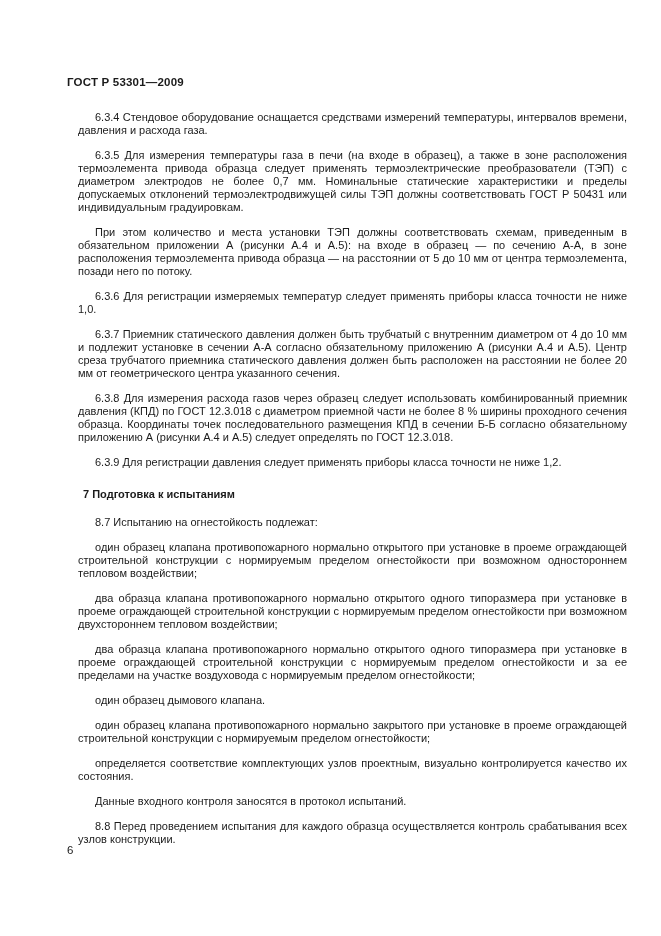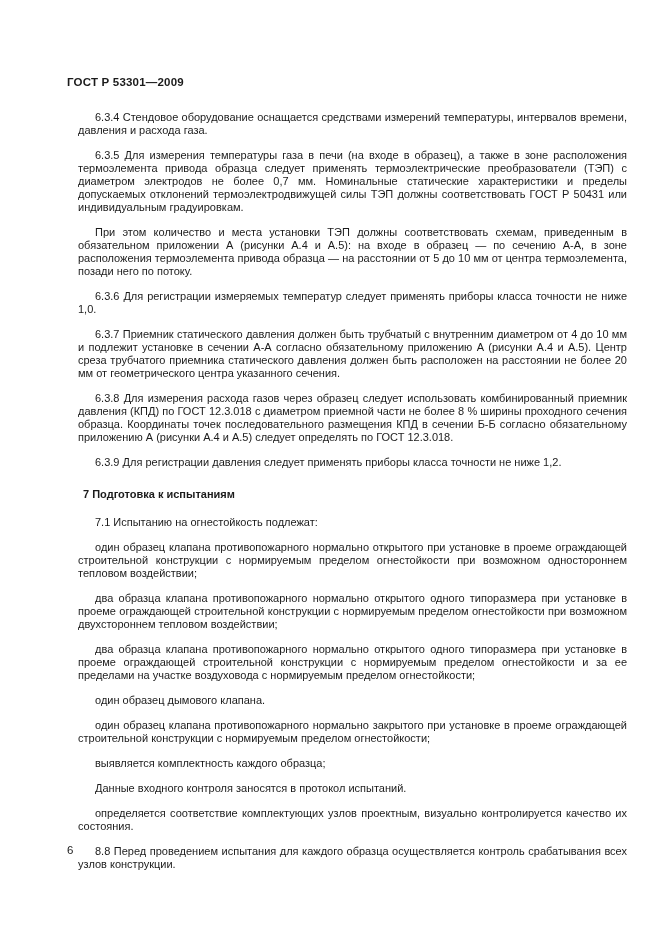--- a/index.html
+++ b/index.html
@@ -64,27 +64,26 @@
     <p class="para">6.3.4 Стендовое оборудование оснащается средствами измерений температуры, интервалов времени, давления и расхода газа.</p>
     <p class="para">6.3.5 Для измерения температуры газа в печи (на входе в образец), а также в зоне расположения термоэлемента привода образца следует применять термоэлектрические преобразователи (ТЭП) с диаметром электродов не более 0,7 мм. Номинальные статические характеристики и пределы допускаемых отклонений термоэлектродвижущей силы ТЭП должны соответствовать ГОСТ Р 50431 или индивидуальным градуировкам.</p>
     <p class="para">При этом количество и места установки ТЭП должны соответствовать схемам, приведенным в обязательном приложении А (рисунки А.4 и А.5): на входе в образец — по сечению А-А, в зоне расположения термоэлемента привода образца — на расстоянии от 5 до 10 мм от центра термоэлемента, позади него по потоку.</p>
     <p class="para">6.3.6 Для регистрации измеряемых температур следует применять приборы класса точности не ниже 1,0.</p>
     <p class="para">6.3.7 Приемник статического давления должен быть трубчатый с внутренним диаметром от 4 до 10 мм и подлежит установке в сечении А-А согласно обязательному приложению А (рисунки А.4 и А.5). Центр среза трубчатого приемника статического давления должен быть расположен на расстоянии не более 20 мм от геометрического центра указанного сечения.</p>
     <p class="para">6.3.8 Для измерения расхода газов через образец следует использовать комбинированный приемник давления (КПД) по ГОСТ 12.3.018 с диаметром приемной части не более 8 % ширины проходного сечения образца. Координаты точек последовательного размещения КПД в сечении Б-Б согласно обязательному приложению А (рисунки А.4 и А.5) следует определять по ГОСТ 12.3.018.</p>
     <p class="para">6.3.9 Для регистрации давления следует применять приборы класса точности не ниже 1,2.</p>
 
     <h2 class="section-heading">7 Подготовка к испытаниям</h2>
 
-    <p class="para">7.1 Испытанию на огнестойкость подлежат:</p>
+    <p class="para">8.7 Испытанию на огнестойкость подлежат:</p>
     <p class="para">один образец клапана противопожарного нормально открытого при установке в проеме ограждающей строительной конструкции с нормируемым пределом огнестойкости при возможном одностороннем тепловом воздействии;</p>
     <p class="para">два образца клапана противопожарного нормально открытого одного типоразмера при установке в проеме ограждающей строительной конструкции с нормируемым пределом огнестойкости при возможном двухстороннем тепловом воздействии;</p>
     <p class="para">два образца клапана противопожарного нормально открытого одного типоразмера при установке в проеме ограждающей строительной конструкции с нормируемым пределом огнестойкости и за ее пределами на участке воздуховода с нормируемым пределом огнестойкости;</p>
     <p class="para">один образец дымового клапана.</p>
     <p class="para">один образец клапана противопожарного нормально закрытого при установке в проеме ограждающей строительной конструкции с нормируемым пределом огнестойкости;</p>
-    <p class="para">выявляется комплектность каждого образца;</p>
+    <p class="para">определяется соответствие комплектующих узлов проектным, визуально контролируется качество их состояния.</p>
     <p class="para">Данные входного контроля заносятся в протокол испытаний.</p>
-    <p class="para">определяется соответствие комплектующих узлов проектным, визуально контролируется качество их состояния.</p>
     <p class="para">8.8 Перед проведением испытания для каждого образца осуществляется контроль срабатывания всех узлов конструкции.</p>
   </div>
 
   <div class="page-number">6</div>
 
 </div>
 
 </body></html>

